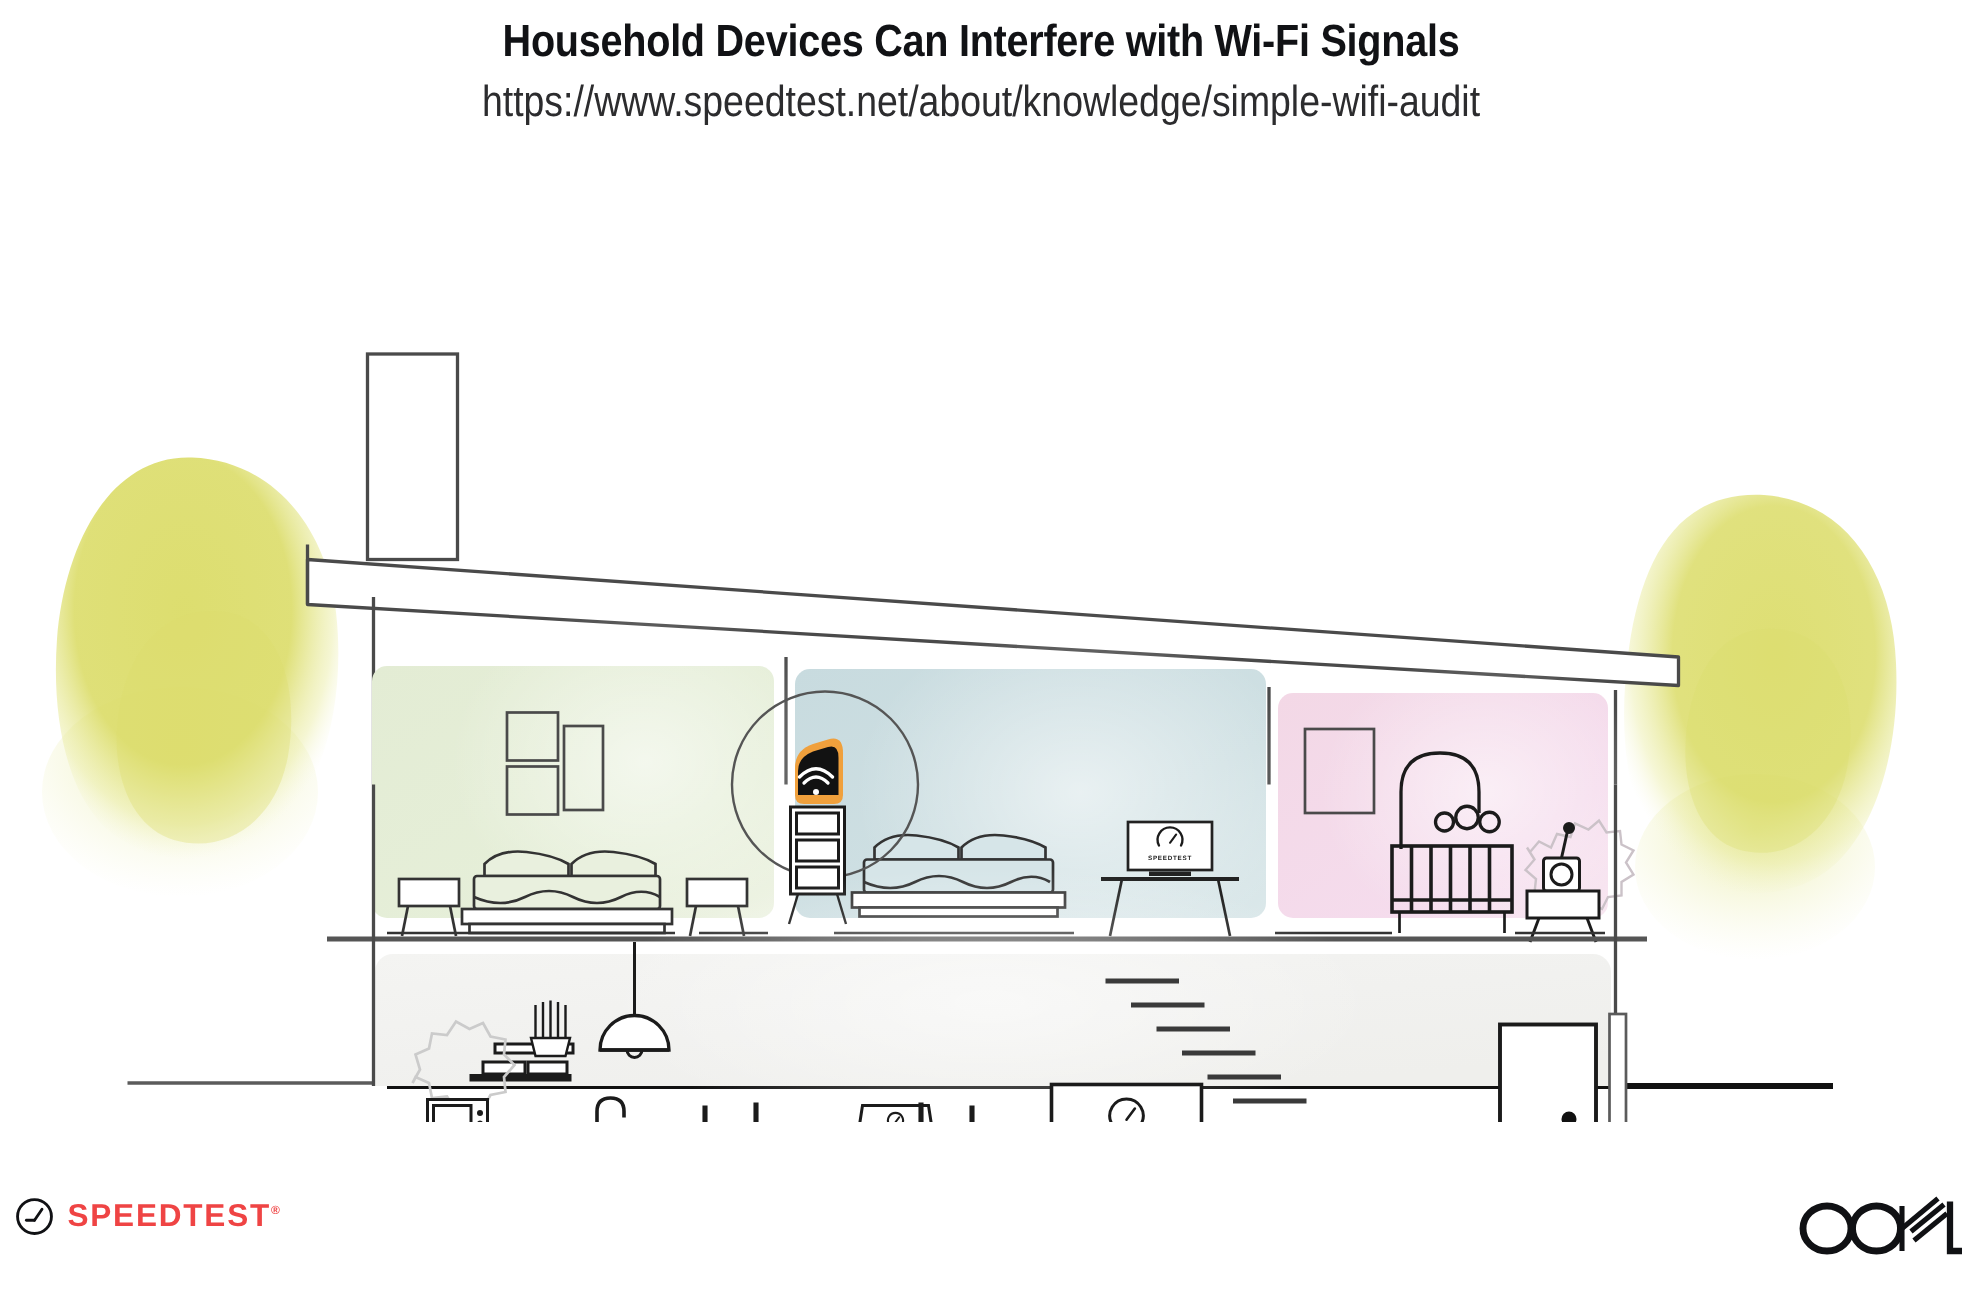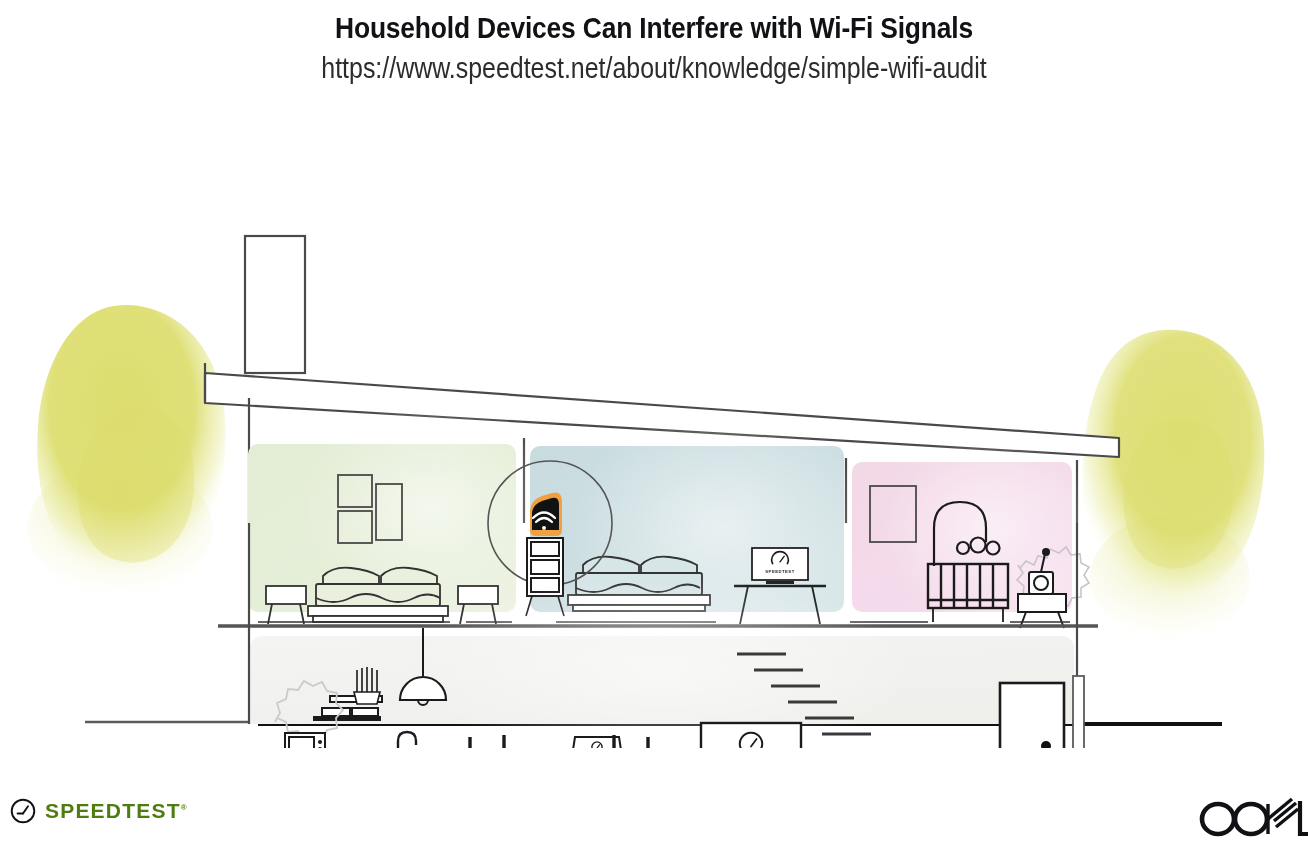--- a/index.html
+++ b/index.html
@@ -9,21 +9,21 @@
   
   .header{position:absolute;left:0;top:0;width:1308px;text-align:center;}
   .title{font-family:"Liberation Sans",sans-serif;font-weight:bold;font-size:30px;color:#111215;
          letter-spacing:-0.2px;margin:10px 0 0 0;line-height:1.2;
          transform:scaleX(0.88);transform-origin:center;}
   .subtitle{font-family:"Liberation Sans",sans-serif;font-weight:400;font-size:29px;color:#2c2c2e;
          margin:6px 0 0 0;line-height:1.15;transform:scaleX(0.86);transform-origin:center;}
 
   
   .footer-left{position:absolute;left:10px;top:798px;display:flex;align-items:center;gap:9px;}
-  .speedtest-word{font-size:21px;font-weight:bold;letter-spacing:1.2px;color:#4d7c0f;
+  .speedtest-word{font-size:21px;font-weight:bold;letter-spacing:1.2px;color:#ef4444;
                   font-family:"Liberation Sans",sans-serif;}
   .st-reg{font-size:8px;vertical-align:super;letter-spacing:0;}
   .footer-right{position:absolute;left:1196px;top:795px;overflow:hidden;width:112px;height:44px;}
 
   svg{display:block;}
 </style>
 </head>
 <body>
 
 <div class="stage">

